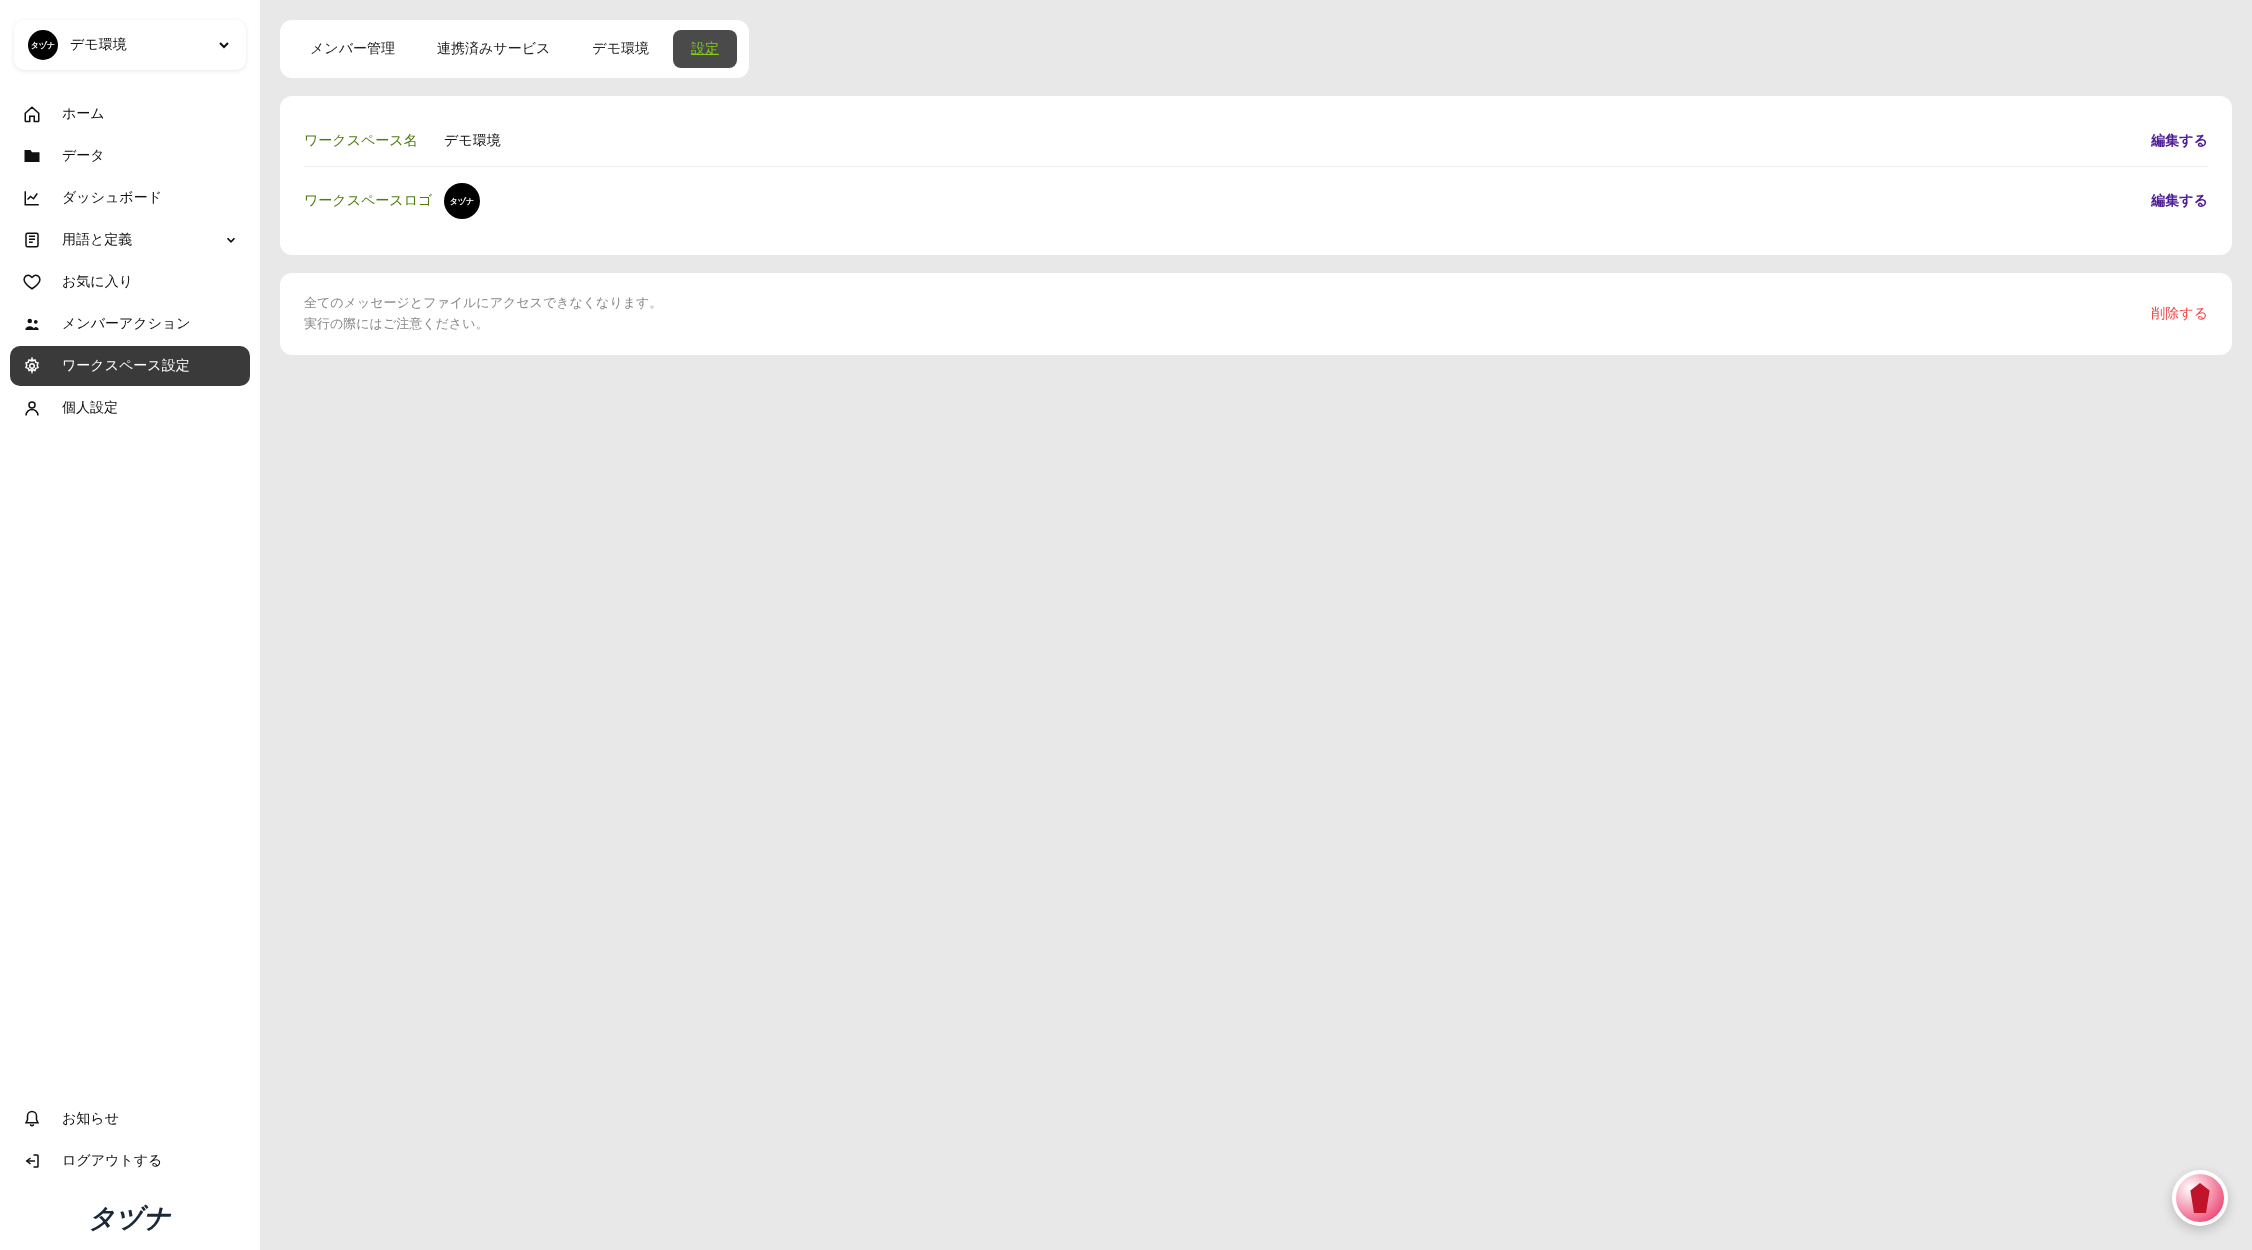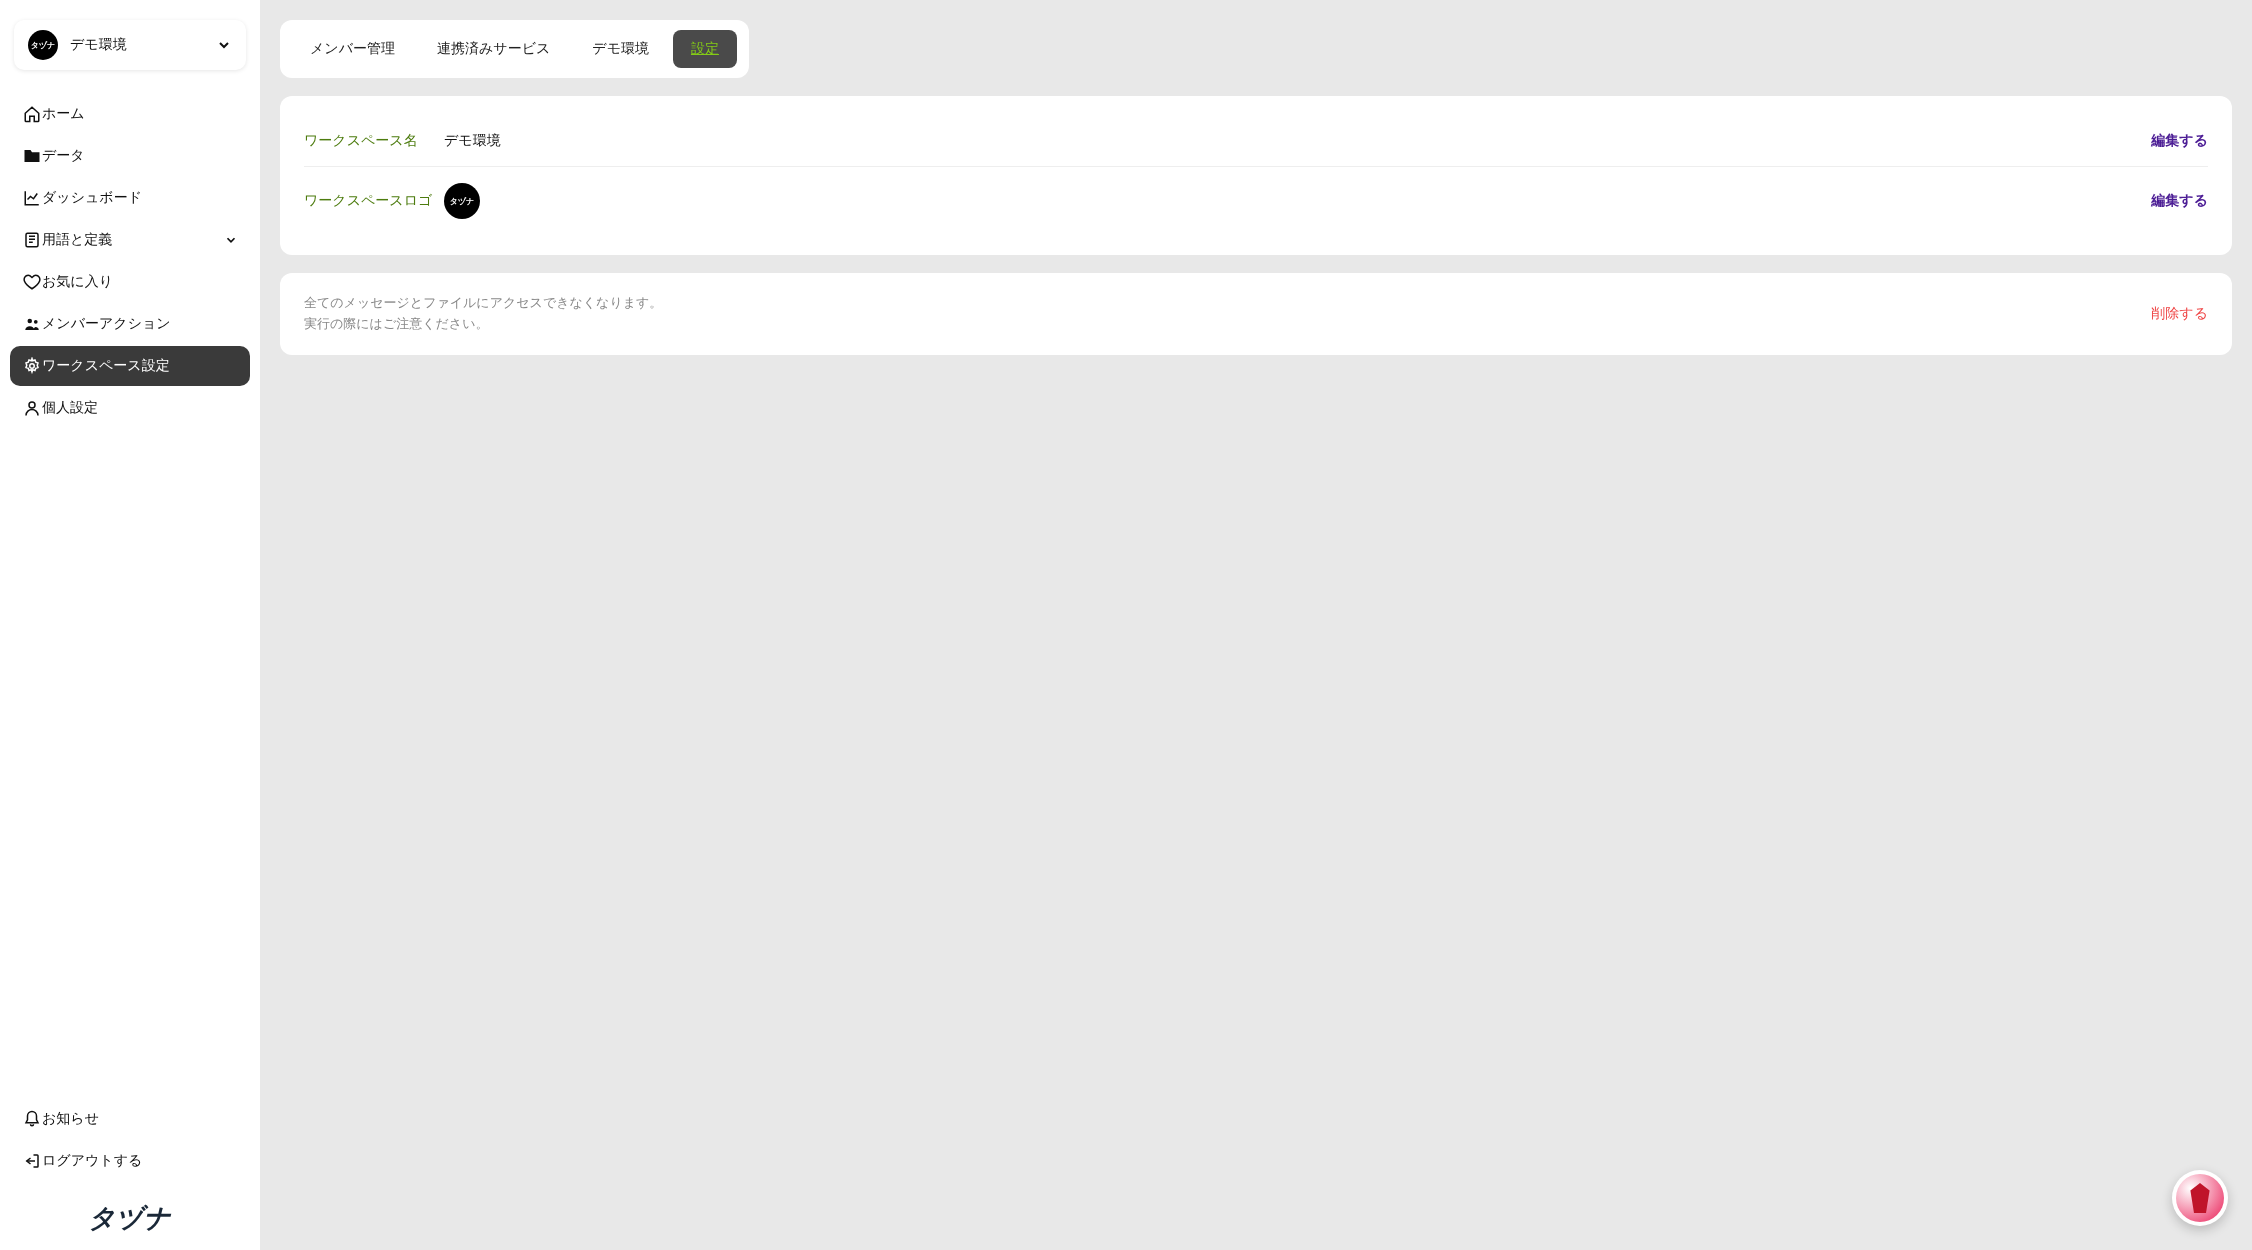--- a/index.html
+++ b/index.html
@@ -57,21 +57,21 @@
     .nav {
       flex: 1;
       display: flex;
       flex-direction: column;
       padding: 8px 10px;
       gap: 2px;
     }
     .nav-item {
       display: flex;
       align-items: center;
-      gap: 0;
+      gap: 20px;
       padding: 10px 12px;
       border-radius: 10px;
       font-size: 14px;
       color: #111;
       cursor: pointer;
     }
     .nav-item.active {
       background: #3a3a3a;
       color: #fff;
     }

